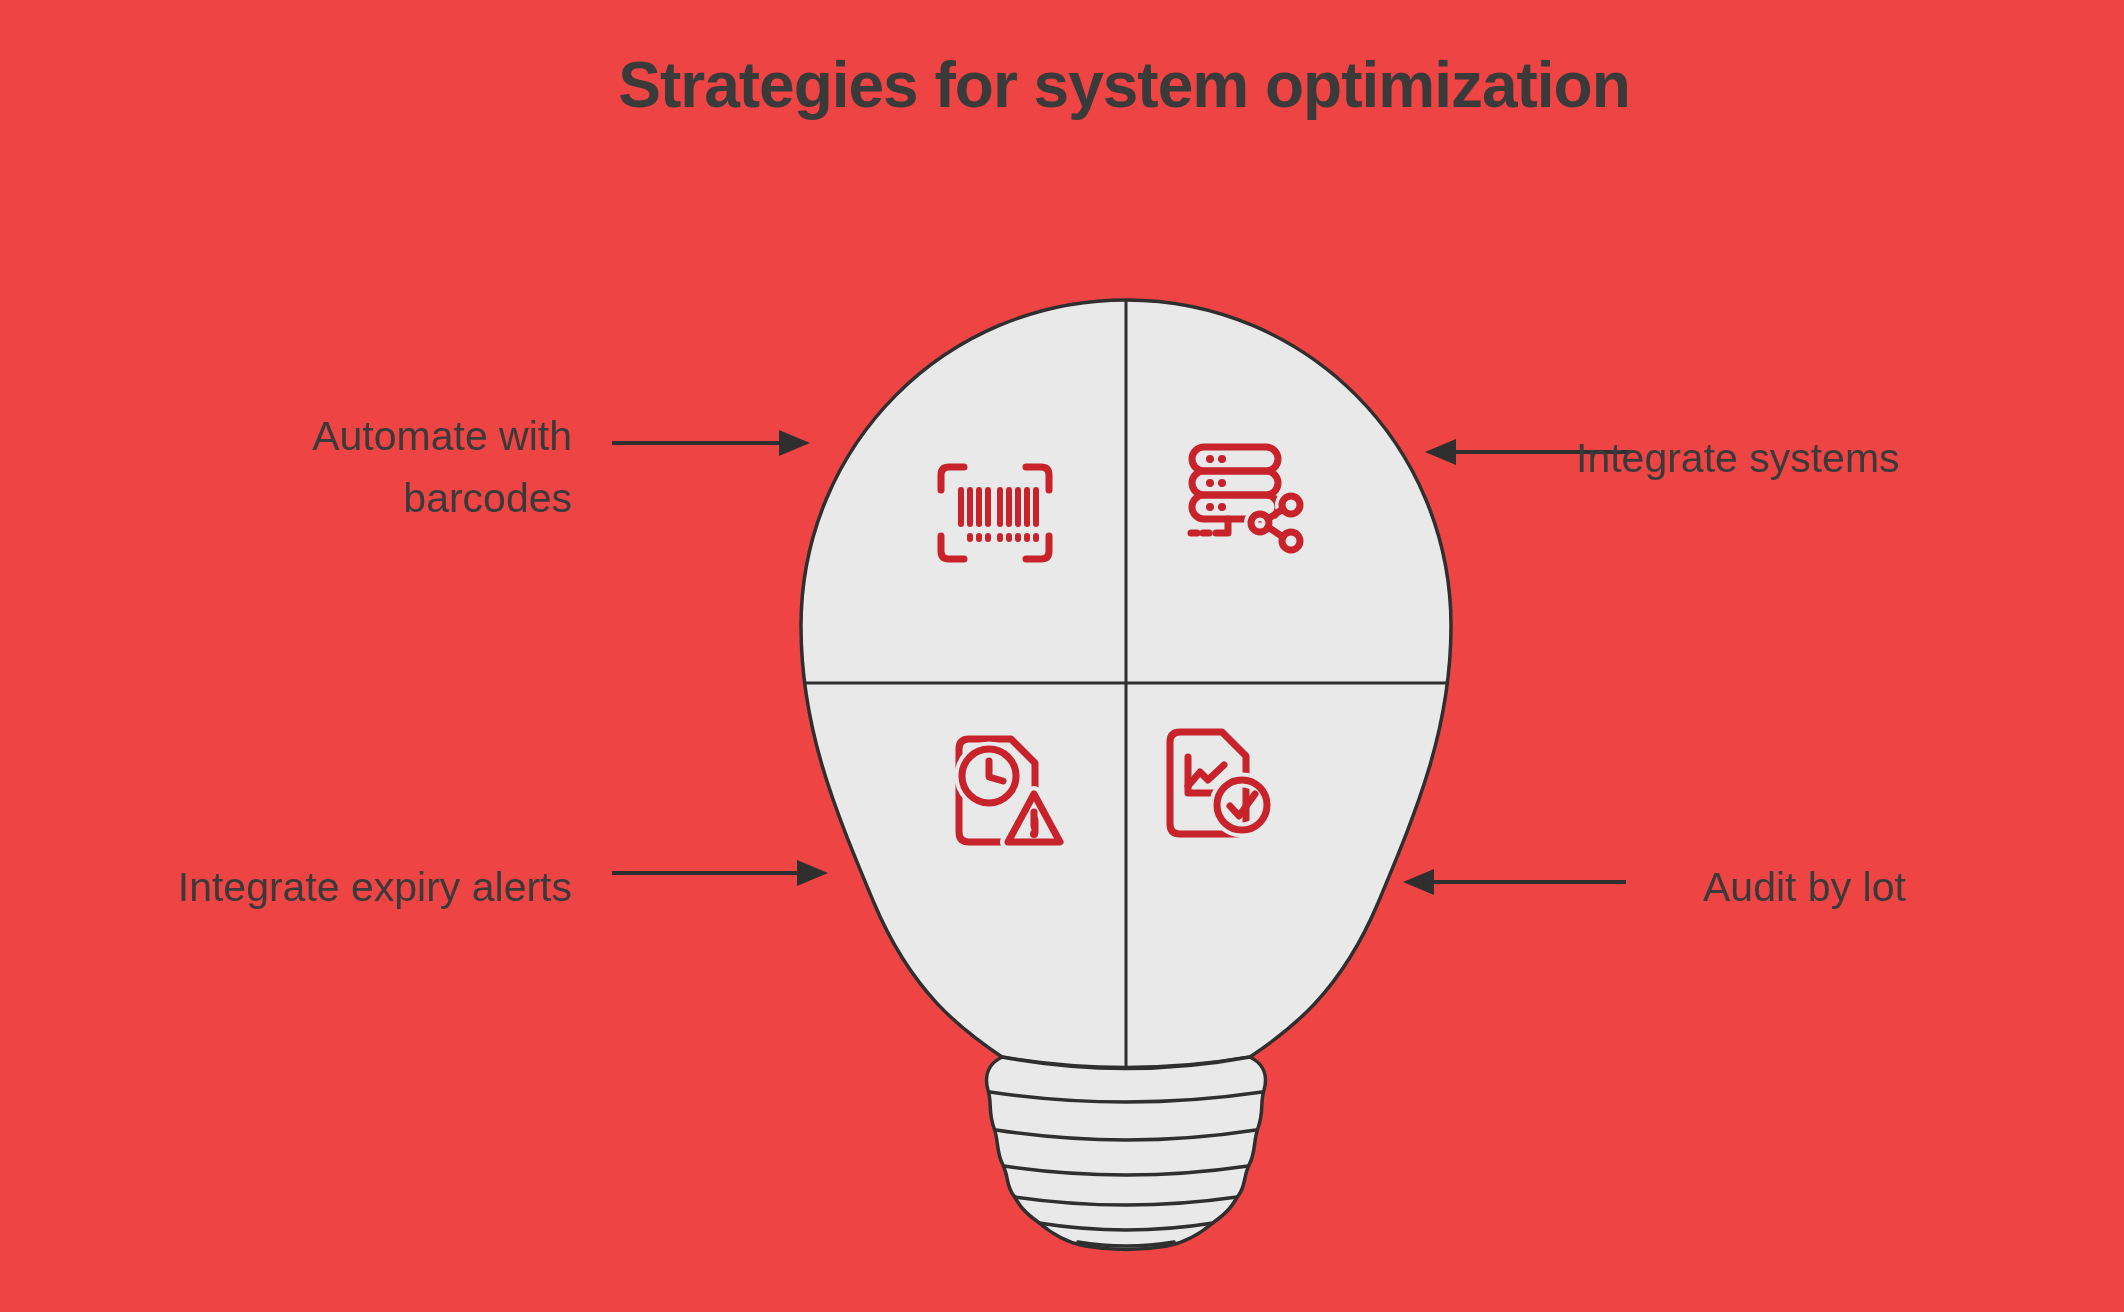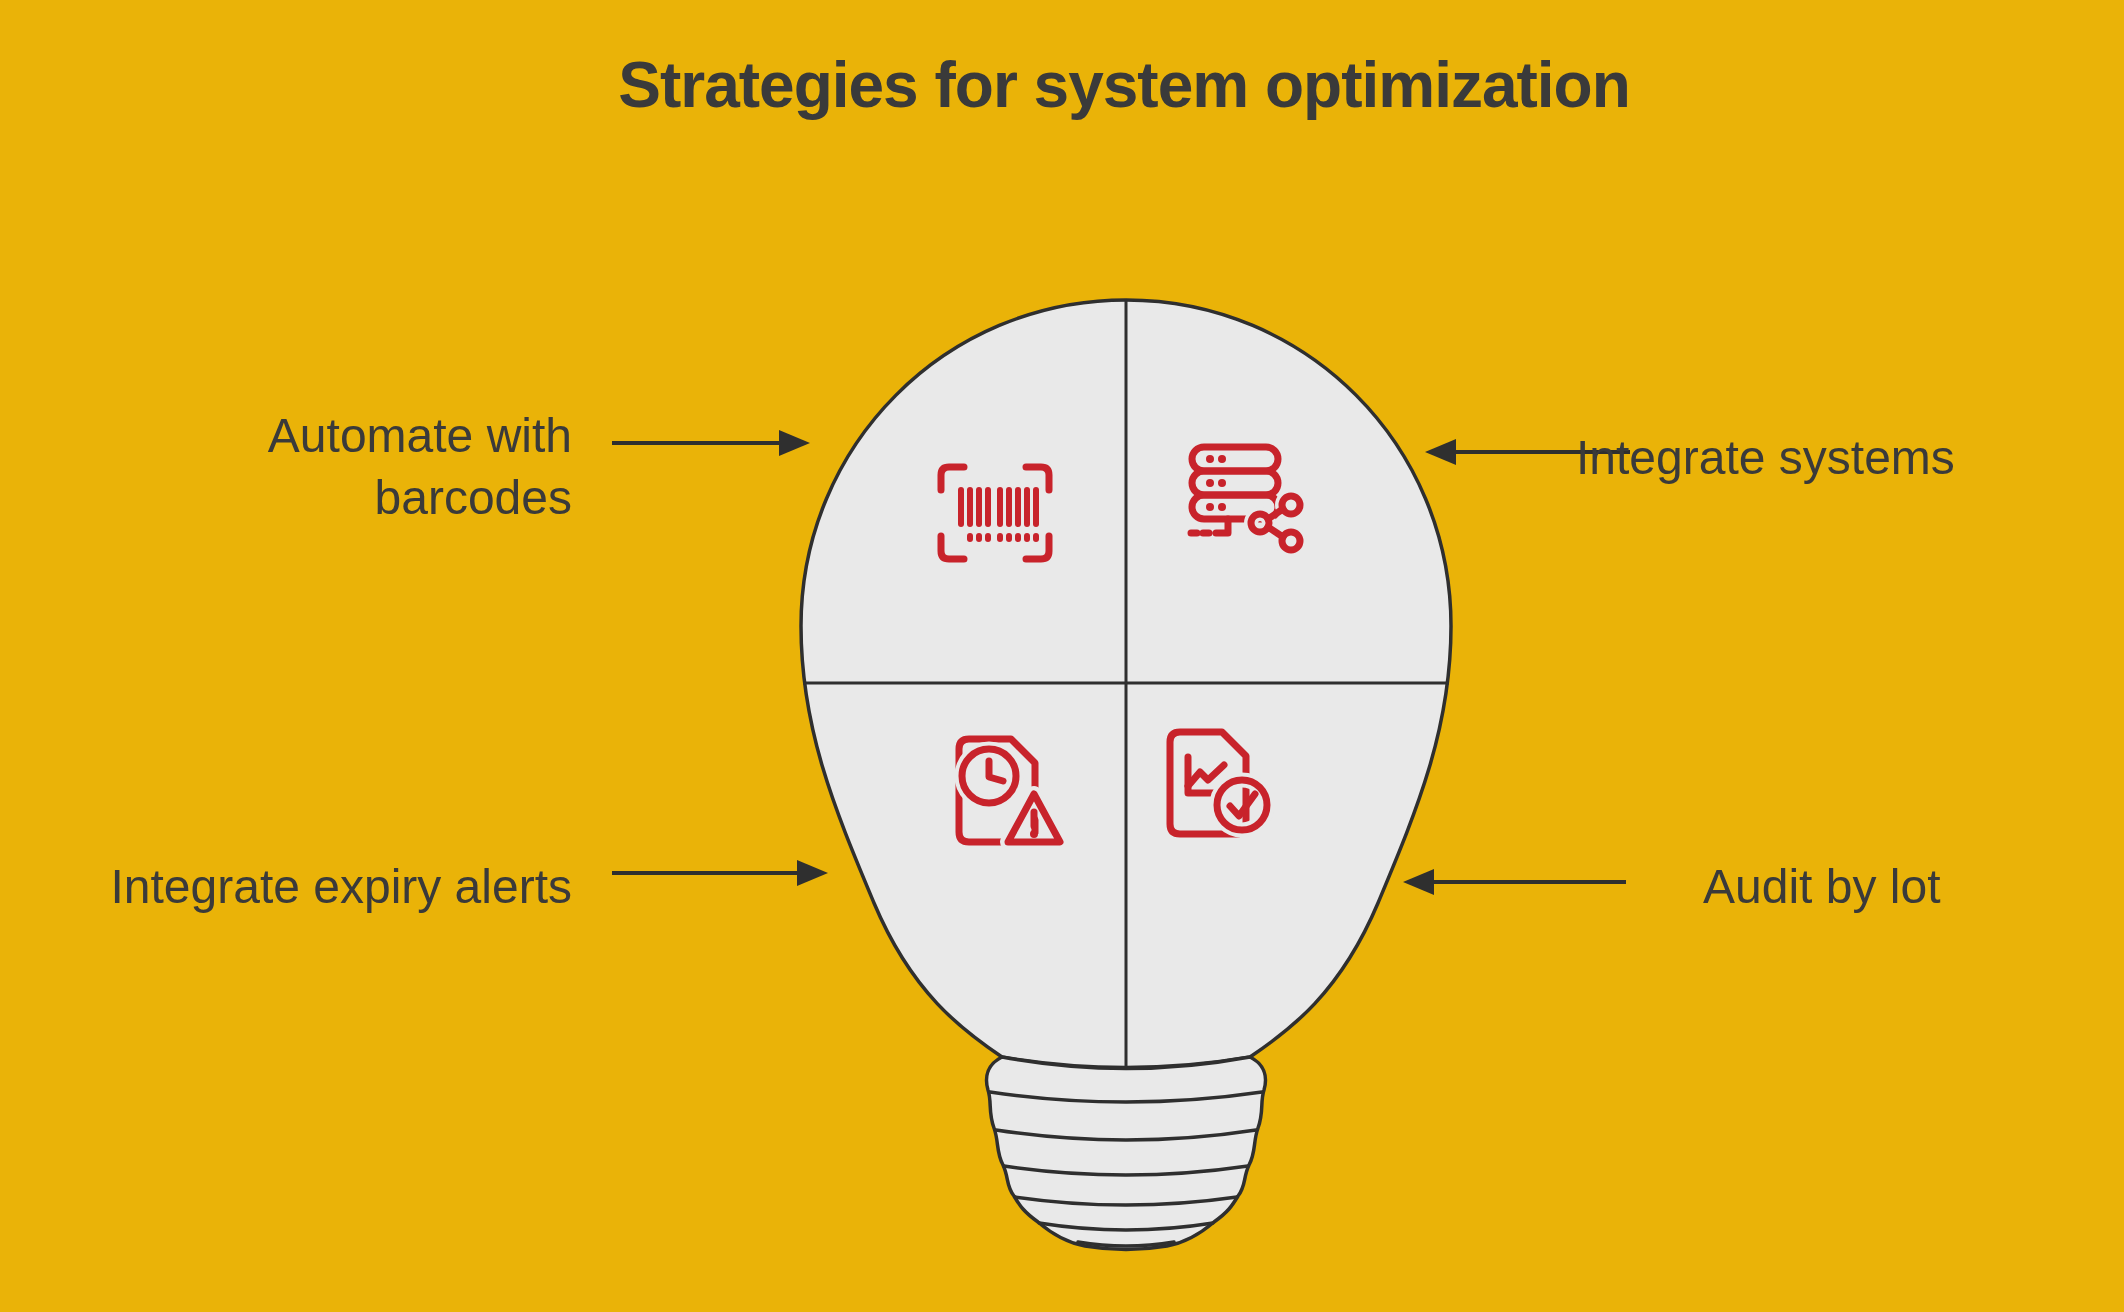--- a/index.html
+++ b/index.html
@@ -6,35 +6,35 @@
     --accent:#c8232b;
     --bulb-fill:#e9e9e9;
     --outline:#2f2f2f;
     --text:#3a3a3a;
     --halo:#e9e9e9;
   }
   html,body{margin:0;padding:0;background:#ffffff;}
   #stage{
     position:relative;
     width:2124px;height:1312px;
-    background:#eab308;
+    background:#ef4444;
     overflow:hidden;
     font-family:"Liberation Sans", sans-serif;
   }
   .title{
     position:absolute;
     left:516px;top:48px;width:1216px;
     text-align:center;
     font-size:64px;font-weight:700;
     color:var(--text);
     letter-spacing:-1px;
   }
   .label{
     position:absolute;
-    font-size:48px;
+    font-size:41px;
     color:var(--text);
     line-height:62px;
     white-space:nowrap;
   }
   .label.wrap{white-space:normal;}
   #label-tl{right:1552px;top:405px;width:420px;text-align:right;}
   #label-tr{left:1576px;top:427px;}
   #label-bl{right:1552px;top:856px;text-align:right;}
   #label-br{left:1667px;top:856px;margin-left:36px;}
   svg{position:absolute;display:block;}

